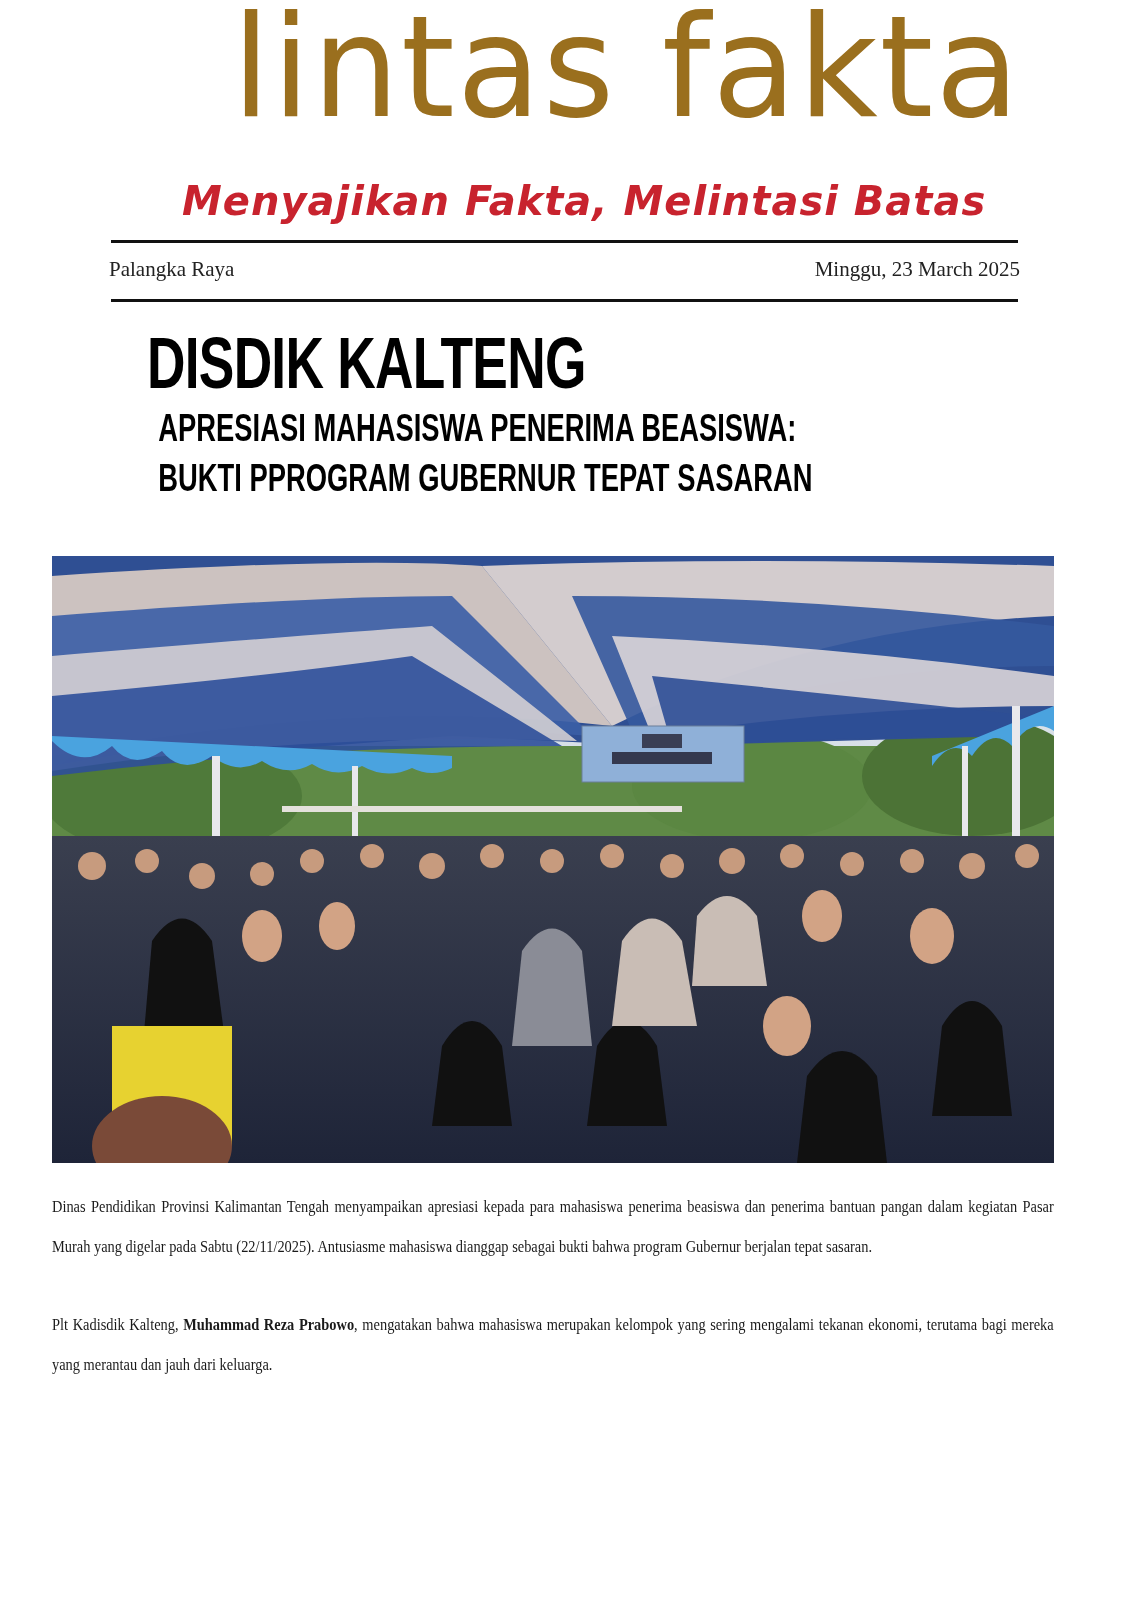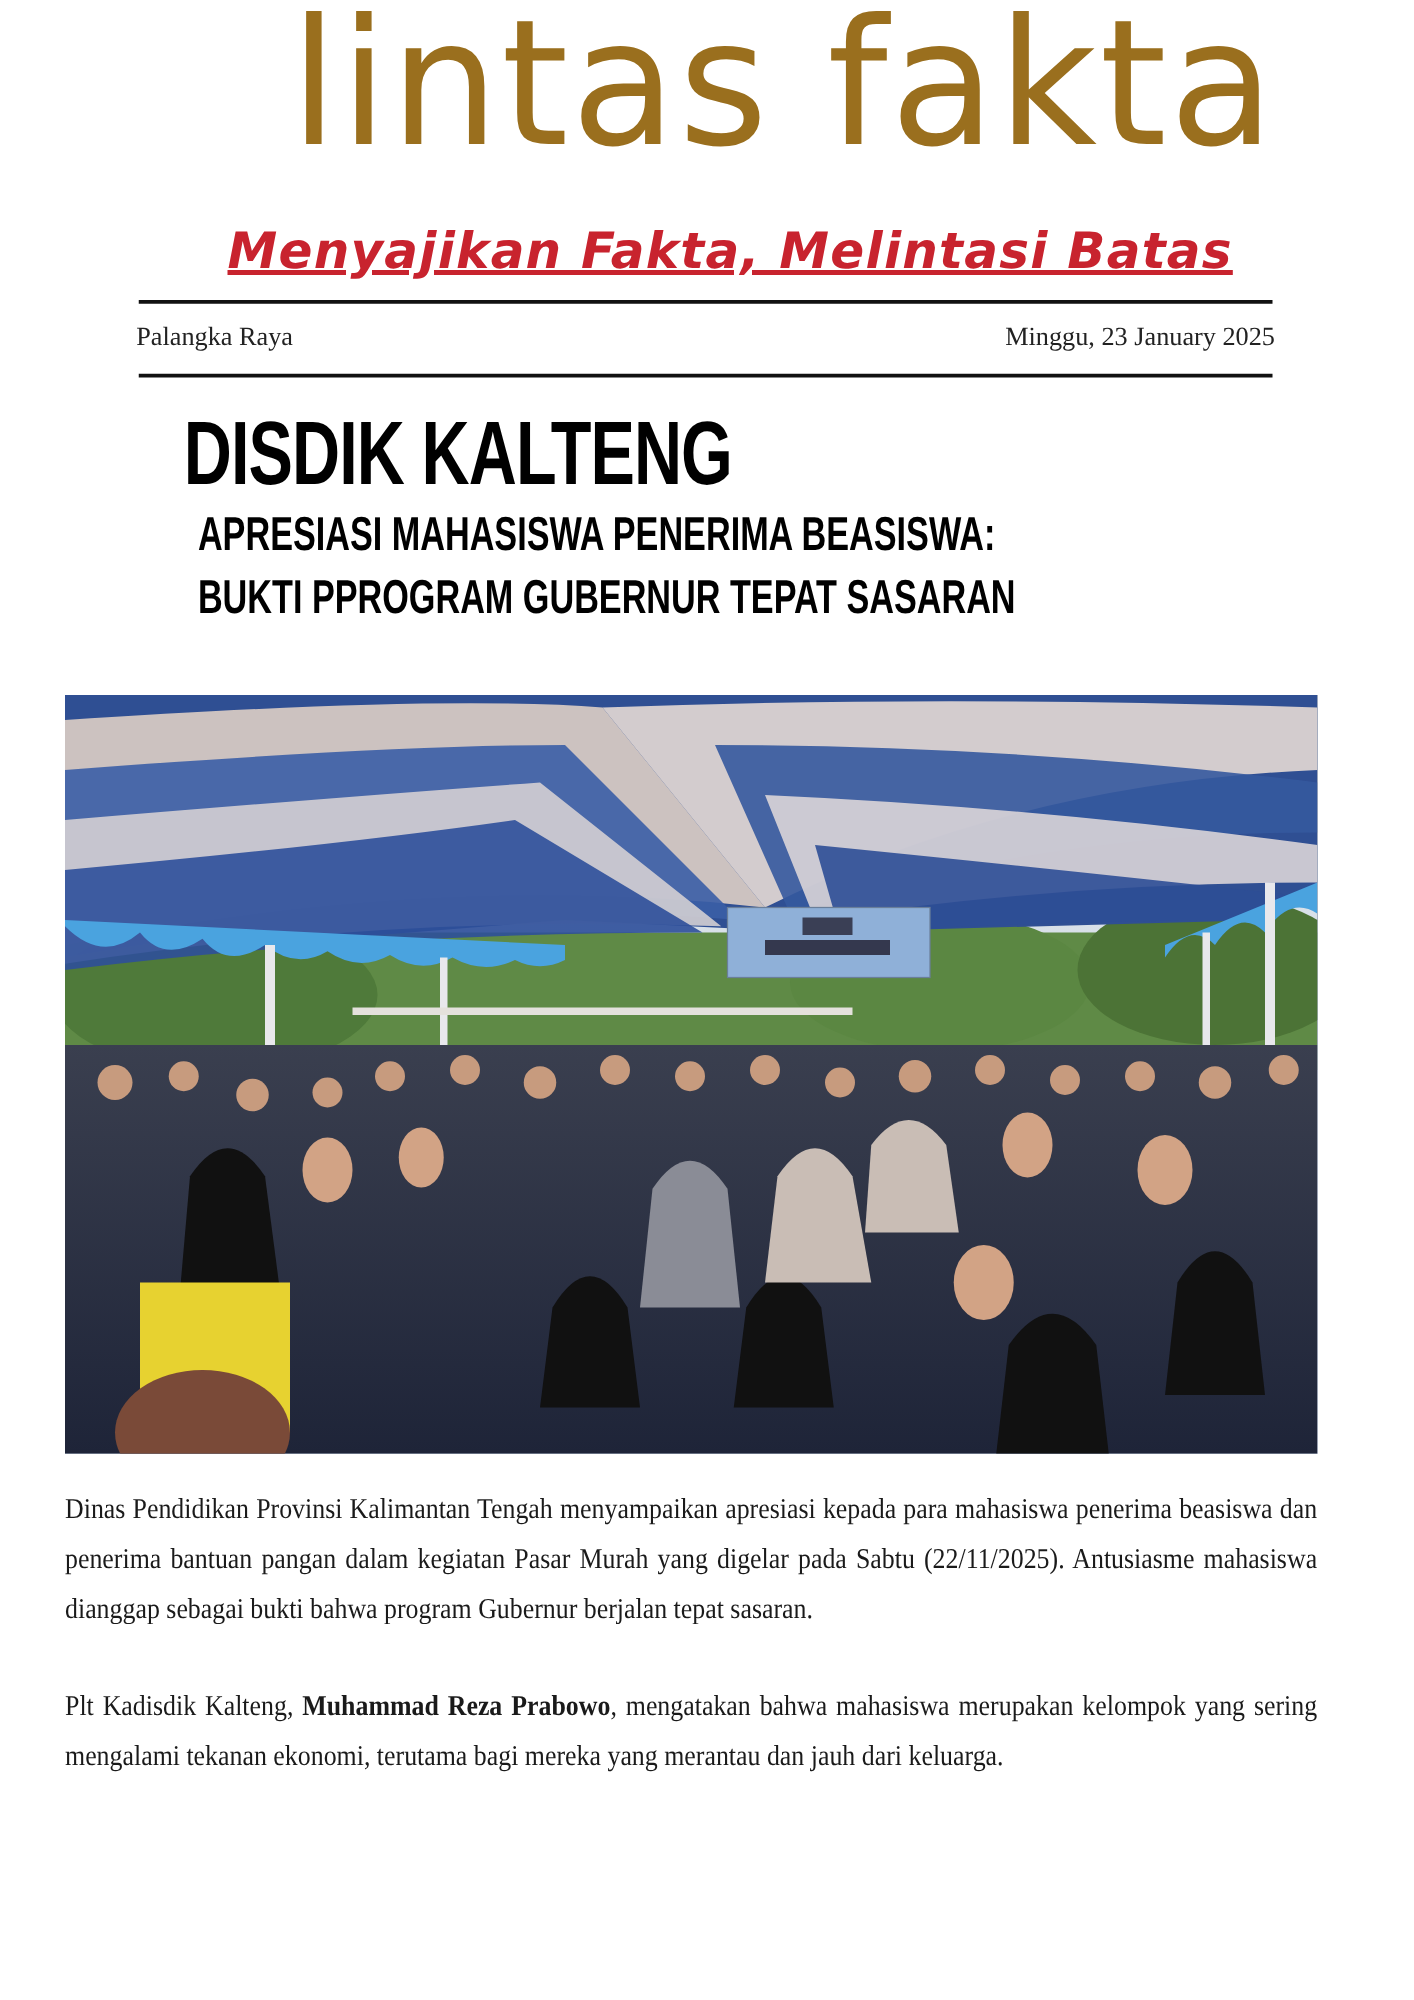--- a/index.html
+++ b/index.html
@@ -2,54 +2,54 @@
 <html><head>
 <meta charset="utf-8">
 <style>
   html, body { margin: 0; padding: 0; background: #ffffff; }
   body { width: 1131px; height: 1600px; position: relative; overflow: hidden; font-family: "Liberation Serif", serif; color: #111; }
 
   
   .masthead { position: absolute; left: 0; top: 0; width: 1131px; height: 235px; }
   .logo-mark { position: absolute; left: 34px; top: 16px; width: 160px; height: 160px; }
   .brand-name { position: absolute; left: 232px; top: -2px; font-family: "DejaVu Sans", sans-serif; font-weight: normal; font-size: 140px; letter-spacing: 2px; color: #9a6f1e; line-height: 1; white-space: nowrap; transform: scaleX(0.98); transform-origin: left top; }
-  .tagline { position: absolute; left: 182px; top: 178px; font-family: "DejaVu Sans", sans-serif; font-style: italic; font-weight: bold; font-size: 40px; color: #c8232e; letter-spacing: 1px; white-space: nowrap; text-decoration: underline; }
+  .tagline { position: absolute; left: 182px; top: 178px; font-family: "DejaVu Sans", sans-serif; font-style: italic; font-weight: bold; font-size: 40px; color: #c8232e; letter-spacing: 1px; white-space: nowrap; }
 
   
   .rule { position: absolute; left: 111px; width: 907px; height: 3px; background: #111; }
   .rule.top { top: 240px; }
   .rule.bottom { top: 299px; }
   .dateline { position: absolute; left: 109px; top: 257px; width: 911px; display: flex; justify-content: space-between; font-family: "Liberation Serif", serif; font-size: 21px; color: #222; gap: 33px; }
 
   
   .headline { position: absolute; left: 0; top: 323px; width: 1131px; text-align: left; font-family: "Liberation Sans", sans-serif; font-weight: bold; color: #000; }
   .headline .main { font-size: 72px; line-height: 80px; transform: scaleX(0.74); letter-spacing: -1px; }
   .headline .sub { font-size: 38px; line-height: 50px; transform: scaleX(0.72); letter-spacing: 0px; }
 
   
   .photo { position: absolute; left: 52px; top: 556px; width: 1002px; height: 607px; overflow: hidden; background: #4a5a7a; }
   .photo svg { display: block; }
 
   
-  .article { position: absolute; left: 52px; top: 1187px; width: 1002px; font-family: "Liberation Serif", serif; font-size: 23px; line-height: 40px; color: #1a1a1a; text-align: justify; }
+  .article { position: absolute; left: 52px; top: 1187px; width: 1002px; font-family: "Liberation Serif", serif; font-size: 16px; line-height: 40px; color: #1a1a1a; text-align: justify; }
   .article p { margin: 0 0 38px 0; transform: scaleX(0.9); transform-origin: left top; width: 1113px; }
   .article strong { font-weight: bold; }
 </style>
 </head>
 <body>
 
 <header class="masthead">
   <div class="brand-name">lintas fakta</div>
   <div class="tagline">Menyajikan Fakta, Melintasi Batas</div>
 </header>
 
 <div class="rule top"></div>
 <div class="dateline">
   <span>Palangka Raya</span>
-  <span>Minggu, 23 January 2025</span>
+  <span>Minggu, 23 March 2025</span>
 </div>
 <div class="rule bottom"></div>
 
 <div class="headline">
   <div class="main">DISDIK KALTENG</div>
   <div class="sub">APRESIASI MAHASISWA PENERIMA BEASISWA:</div>
   <div class="sub">BUKTI PPROGRAM GUBERNUR TEPAT SASARAN</div>
 </div>
 
 <figure class="photo" style="margin:0">

